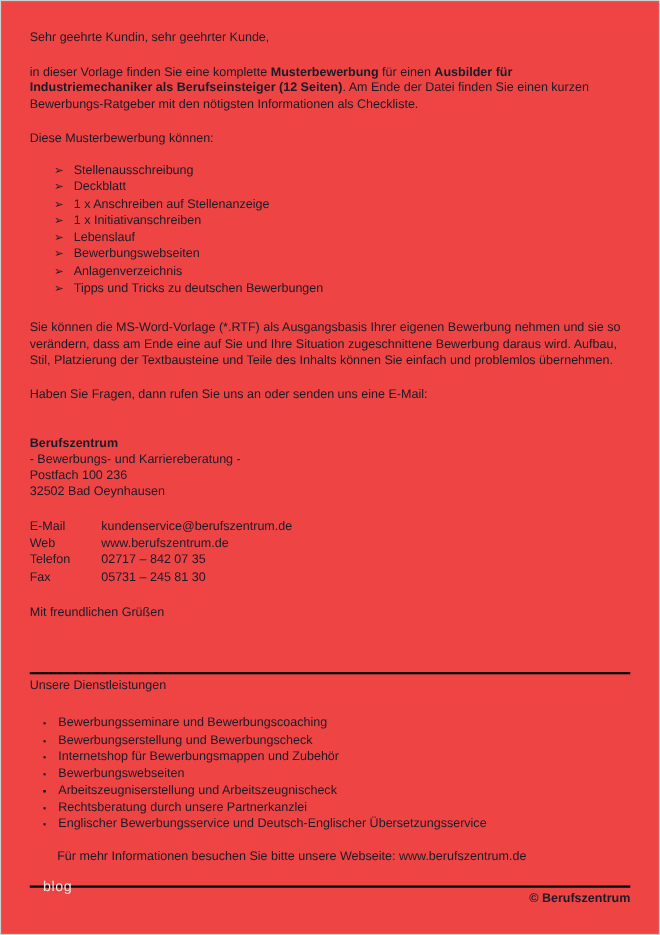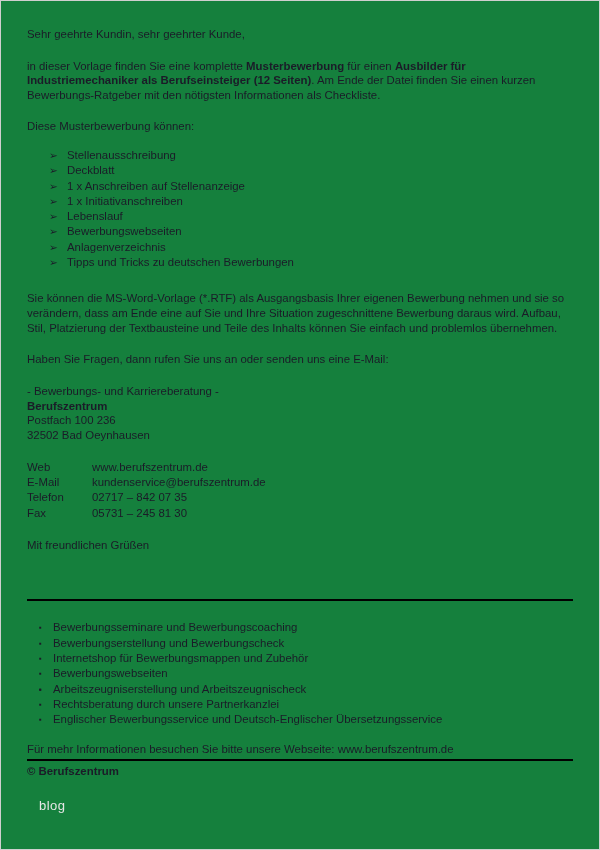--- a/index.html
+++ b/index.html
@@ -8,41 +8,41 @@
     background: #ffffff;
   }
   body {
     font-family: "Liberation Sans", sans-serif;
   }
   .page {
     position: relative;
     width: 600px;
     height: 850px;
     box-sizing: border-box;
-    background: #15803d;
+    background: #ef4444;
     border: 1px solid #cfcfcf;
     overflow: hidden;
   }
   .inner {
     position: absolute;
     left: 26px;
     top: 26px;
     right: 26px;
   }
   .para {
     font-size: 11.4px;
     line-height: 14.6px;
     color: #1b1b28;
     margin: 0;
   }
   .gap-sm { height: 14px; }
   .gap-md { height: 17px; }
   .gap-lg { height: 21px; }
 
-  b, .bold { font-weight: bold; }
+  b, .bold { font-weight: bold; margin-top: 12px; }
 
   ul.arrow-list, ul.sq-list {
     list-style: none;
     margin: 0;
     padding: 0;
   }
   ul.arrow-list li {
     position: relative;
     font-size: 11.4px;
     line-height: 15.3px;
@@ -98,24 +98,25 @@
   .section-head {
     font-size: 11.4px;
     line-height: 15px;
     color: #1b1b28;
     padding-top: 3px;
   }
   .footer-line {
     font-size: 11.4px;
     line-height: 15px;
     color: #1b1b28;
-    padding-bottom: 2px;
+    padding-bottom: 18px;
+    margin-left: 25px;
   }
   .copyright {
-    text-align: left;
+    text-align: right;
     font-size: 11.4px;
     font-weight: bold;
     line-height: 15px;
     color: #1b1b28;
     padding-top: 3px;
   }
   .watermark {
     position: absolute;
     left: 38px;
     top: 797px;
@@ -157,36 +158,36 @@
     <div class="gap-lg"></div>
 
     <div class="para">Sie können die MS-Word-Vorlage (*.RTF) als Ausgangsbasis Ihrer eigenen Bewerbung nehmen und sie so verändern, dass am Ende eine auf Sie und Ihre Situation zugeschnittene Bewerbung daraus wird. Aufbau, Stil, Platzierung der Textbausteine und Teile des Inhalts können Sie einfach und problemlos übernehmen.</div>
 
     <div class="gap-md"></div>
 
     <div class="para">Haben Sie Fragen, dann rufen Sie uns an oder senden uns eine E-Mail:</div>
 
     <div class="gap-md"></div>
 
+    <div class="addr-line bold">Berufszentrum</div>
     <div class="addr-line">- Bewerbungs- und Karriereberatung -</div>
-    <div class="addr-line bold">Berufszentrum</div>
     <div class="addr-line">Postfach 100 236</div>
     <div class="addr-line">32502 Bad Oeynhausen</div>
 
     <div class="gap-md"></div>
 
     <table class="contact">
       <tbody>
           <tr>
+        <td class="lbl">E-Mail</td>
+        <td>kundenservice@berufszentrum.de</td>
+      </tr>
+      <tr>
         <td class="lbl">Web</td>
         <td>www.berufszentrum.de</td>
-      </tr>
-      <tr>
-        <td class="lbl">E-Mail</td>
-        <td>kundenservice@berufszentrum.de</td>
       </tr>
       <tr>
         <td class="lbl">Telefon</td>
         <td>02717 – 842 07 35</td>
       </tr>
       <tr>
         <td class="lbl">Fax</td>
         <td>05731 – 245 81 30</td>
       </tr>
     </tbody>
@@ -195,20 +196,21 @@
     <div class="gap-md"></div>
 
     <div class="para">Mit freundlichen Grüßen</div>
 
     <div class="gap-md"></div>
 
 
     <div style="height:30px"></div>
 
     <div class="rule"></div>
+    <div class="section-head">Unsere Dienstleistungen</div>
 
     <div style="height:19px"></div>
 
     <ul class="sq-list">
       <li><span class="mk">▪</span><span>Bewerbungsseminare und Bewerbungscoaching</span></li>
       <li><span class="mk">▪</span><span>Bewerbungserstellung und Bewerbungscheck</span></li>
       <li><span class="mk">▪</span><span>Internetshop für Bewerbungsmappen und Zubehör</span></li>
       <li><span class="mk">▪</span><span>Bewerbungswebseiten</span></li>
       <li><span class="mk">▪</span></li>
       <li><span class="mk">▪</span><span>Arbeitszeugniserstellung und Arbeitszeugnischeck</span></li>

